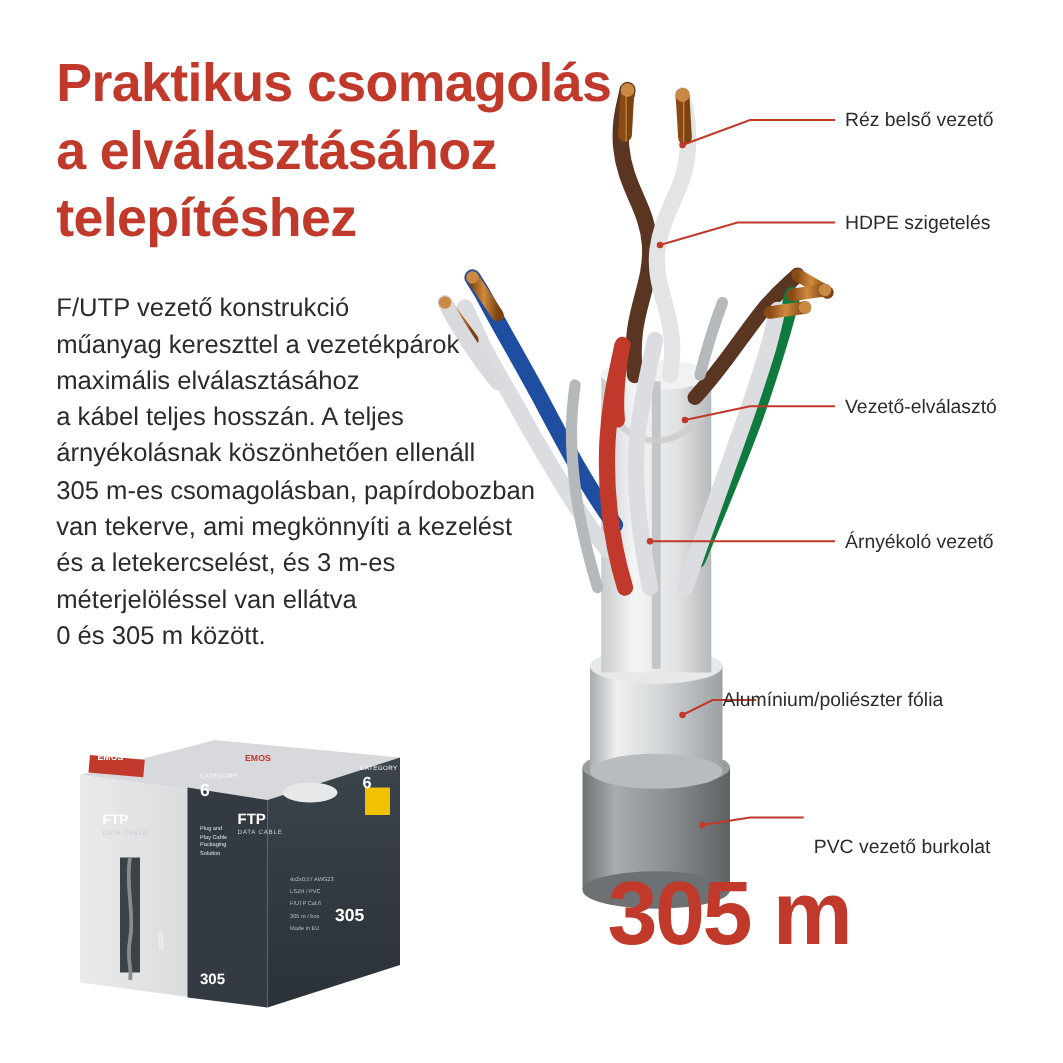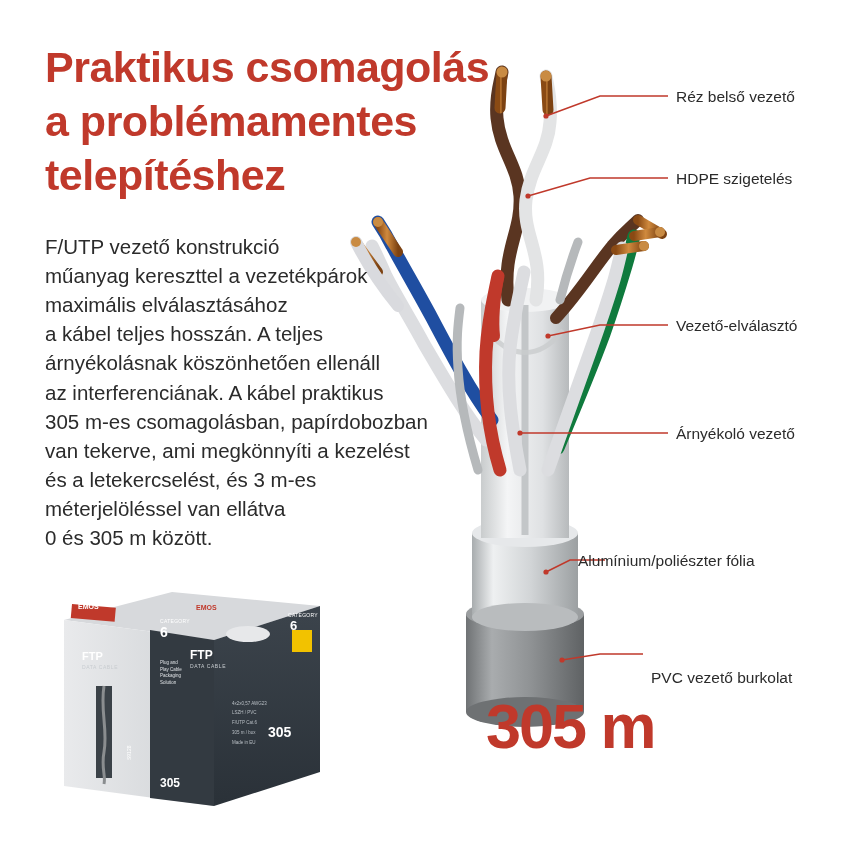--- a/index.html
+++ b/index.html
@@ -29,21 +29,21 @@
 
   
   .label{
     position:absolute;
     color:#2b2b2b;font-size:15.5px;white-space:nowrap;
   }
 
   
   .bignum{
     position:absolute;left:486px;top:690px;
-    color:#c0392b;font-size:63px;font-weight:bold;letter-spacing:-2px;
+    color:#c0392b;font-size:72px;font-weight:bold;letter-spacing:-2px;
   }
 
   
   svg.art{position:absolute;left:0;top:0;width:850px;height:850px;}
 </style>
 </head>
 <body>
 
 <div class="stage">
 
@@ -199,31 +199,30 @@
   <div style="position:absolute;left:232px;top:710px;font-size:4.5px;color:#b9bfc5;">LSZH / PVC</div>
   <div style="position:absolute;left:232px;top:720px;font-size:4.5px;color:#b9bfc5;">F/UTP Cat.6</div>
   <div style="position:absolute;left:232px;top:730px;font-size:4.5px;color:#b9bfc5;">305 m / box</div>
   <div style="position:absolute;left:232px;top:740px;font-size:4.5px;color:#b9bfc5;">Made in EU</div>
   <div style="position:absolute;left:268px;top:724px;font-size:14px;color:#ffffff;font-weight:bold;">305</div>
   <div style="position:absolute;left:160px;top:776px;font-size:12px;color:#ffffff;font-weight:bold;">305</div>
   <div style="position:absolute;left:126px;top:760px;font-size:5px;color:#ffffff;transform:rotate(-90deg);transform-origin:left top;">S9128</div>
 
   <div class="headline">
     <span class="ln">Praktikus csomagolás</span>
-    <span class="ln">a problémamentes</span>
+    <span class="ln">a elválasztásához</span>
     <span class="ln">telepítéshez</span>
   </div>
 
   <div class="bodytext">
     <span class="ln">F/UTP vezető konstrukció</span>
     <span class="ln">műanyag kereszttel a vezetékpárok</span>
     <span class="ln">maximális elválasztásához</span>
     <span class="ln">a kábel teljes hosszán. A teljes</span>
     <span class="ln">árnyékolásnak köszönhetően ellenáll</span>
-    <span class="ln">az interferenciának. A kábel praktikus</span>
     <span class="ln">305 m-es csomagolásban, papírdobozban</span>
     <span class="ln">van tekerve, ami megkönnyíti a kezelést</span>
     <span class="ln">és a letekercselést, és 3 m-es</span>
     <span class="ln">méterjelöléssel van ellátva</span>
     <span class="ln">0 és 305 m között.</span>
   </div>
 
   <div class="label" style="left:676px;top:88px;">Réz belső vezető</div>
   <div class="label" style="left:676px;top:170px;">HDPE szigetelés</div>
   <div class="label" style="left:676px;top:317px;">Vezető-elválasztó</div>

